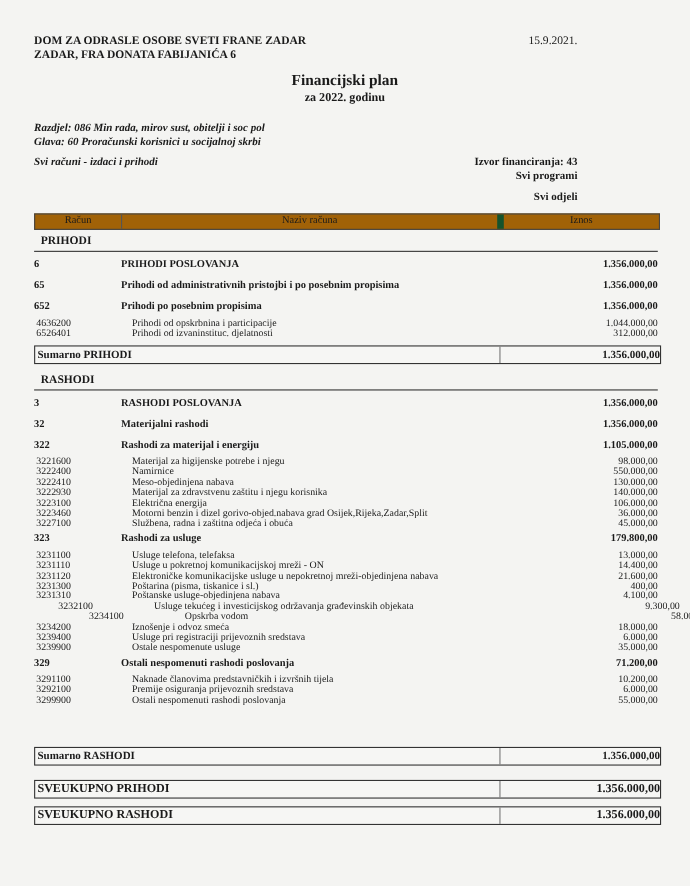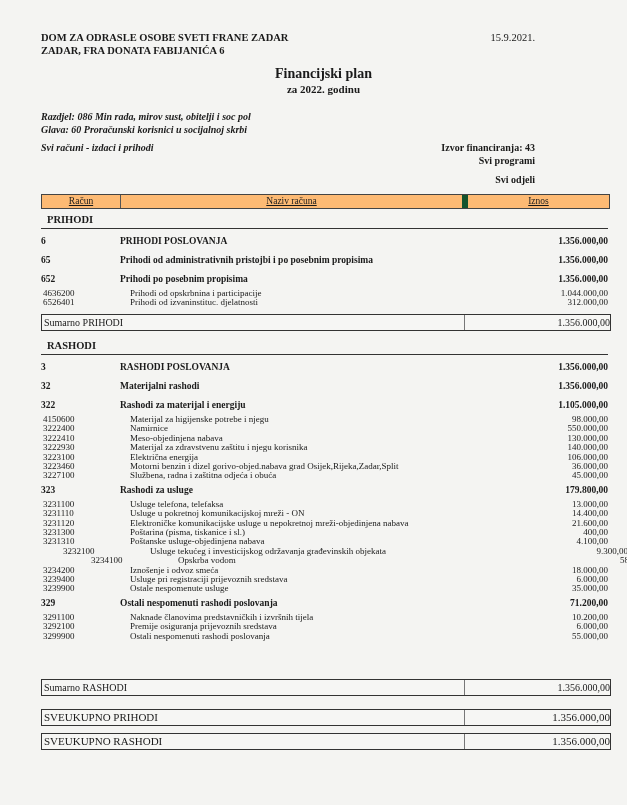--- a/index.html
+++ b/index.html
@@ -3,49 +3,49 @@
 <meta charset="utf-8">
 <style>
   html, body { margin: 0; padding: 0; }
   body {
     width: 627px; height: 805px; overflow: hidden;
     background: #f4f4f2;
     font-family: "Liberation Serif", "DejaVu Serif", serif;
     color: #1a1a1a;
     position: relative;
   }
-  .page { position: absolute; left: 10px; top: 0; width: 553px; height: 805px; }
+  .page { position: absolute; left: 0; top: 0; width: 553px; height: 805px; }
   .abs { position: absolute; white-space: nowrap; }
   .org { left: 31px; font-size: 10.5px; font-weight: bold; }
   .date { right: 28px; top: 32px; font-size: 10.5px; }
   .title { left: 0; width: 627px; text-align: center; font-weight: bold; }
   .meta { left: 31px; font-size: 10px; font-weight: bold; font-style: italic; }
   .meta-r { right: 28px; font-size: 10px; font-weight: bold; text-align: right; }
 
   .thead { position: absolute; left: 31px; top: 194px; width: 567px; height: 13px;
-           border: 1px solid #444; display: flex; font-size: 9.5px; background: #fdba74; text-decoration: underline; }
+           border: 1px solid #444; display: flex; font-size: 9.5px; background: #a16207; }
   .thead div { text-align: center; line-height: 13px; }
   .th-racun { width: 78px; border-right: 1px solid #555; }
   .th-naziv { width: 341px; border-right: 6px solid #14532d; }
   .th-iznos { flex: 1; }
 
   .section { position: absolute; left: 31px; width: 567px; border-bottom: 1px solid #333;
              font-size: 10.5px; font-weight: bold; padding-left: 6px; box-sizing: border-box; height: 15px; }
 
   .row { position: absolute; left: 31px; width: 567px; height: 12px; font-size: 9.5px; }
   .row .c { position: absolute; left: 0; }
   .row .n { position: absolute; left: 79px; }
   .row .a { position: absolute; right: 0; }
   .row.lvl { font-weight: bold; font-size: 9.5px; }
   .row.leaf .c { left: 2px; font-size: 9px; }
   .row.leaf .n { left: 89px; font-size: 9px; }
   .row.leaf .a { font-size: 9px; }
 
   .sumbox { position: absolute; left: 31px; width: 568px; height: 15px;
-            border: 1px solid #333; display: flex; font-weight: normal; font-size: 10px; background: #f6f6f4;}
+            border: 1px solid #333; display: flex; font-weight: bold; font-size: 10px; background: #f6f6f4;}
   .sumbox .l { width: 420px; border-right: 1px solid #777; padding-left: 2px; line-height: 15px; }
   .sumbox .r { flex: 1; text-align: right; line-height: 15px; padding-right: 0; }
   .sumbox.big { font-size: 11px; }
 </style>
 </head>
 <body>
 
 <div class="page">
   <div class="abs org" style="top:32px">DOM ZA ODRASLE OSOBE SVETI FRANE ZADAR</div>
   <div class="abs org" style="top:45px">ZADAR, FRA DONATA FABIJANIĆA 6</div>
@@ -112,21 +112,21 @@
         <span class="c">32</span>
         <span class="n">Materijalni rashodi</span>
         <span class="a">1.356.000,00</span>
       </div>
       <div class="row lvl" style="top: 400px;">
         <span class="c">322</span>
         <span class="n">Rashodi za materijal i energiju</span>
         <span class="a">1.105.000,00</span>
       </div>
       <div class="row leaf" style="top: 414px;">
-        <span class="c">4150600</span>
+        <span class="c">3221600</span>
         <span class="n">Materijal za higijenske potrebe i njegu</span>
         <span class="a">98.000,00</span>
       </div>
       <div class="row leaf" style="top: 423.4px;">
         <span class="c">3222400</span>
         <span class="n">Namirnice</span>
         <span class="a">550.000,00</span>
       </div>
       <div class="row leaf" style="top: 432.8px;">
         <span class="c">3222410</span>

